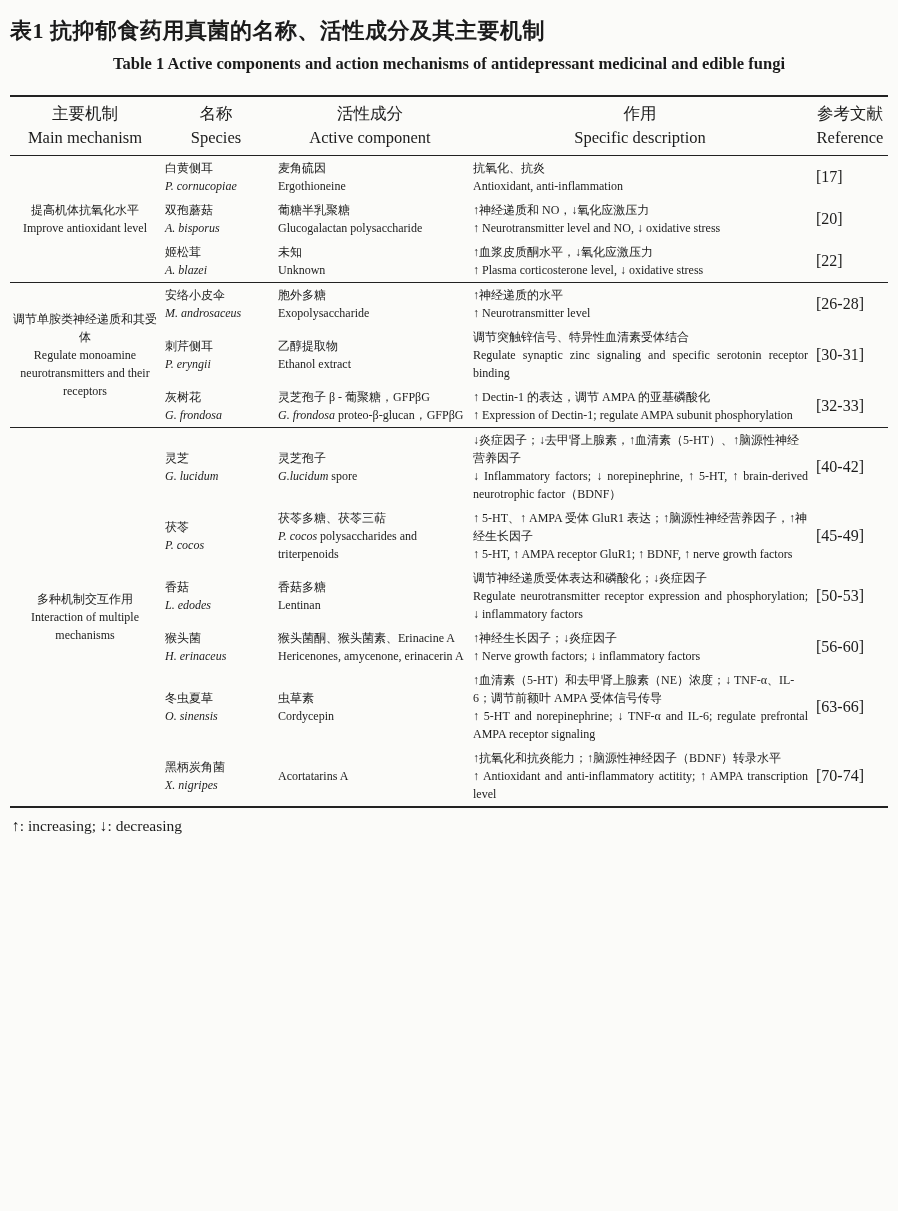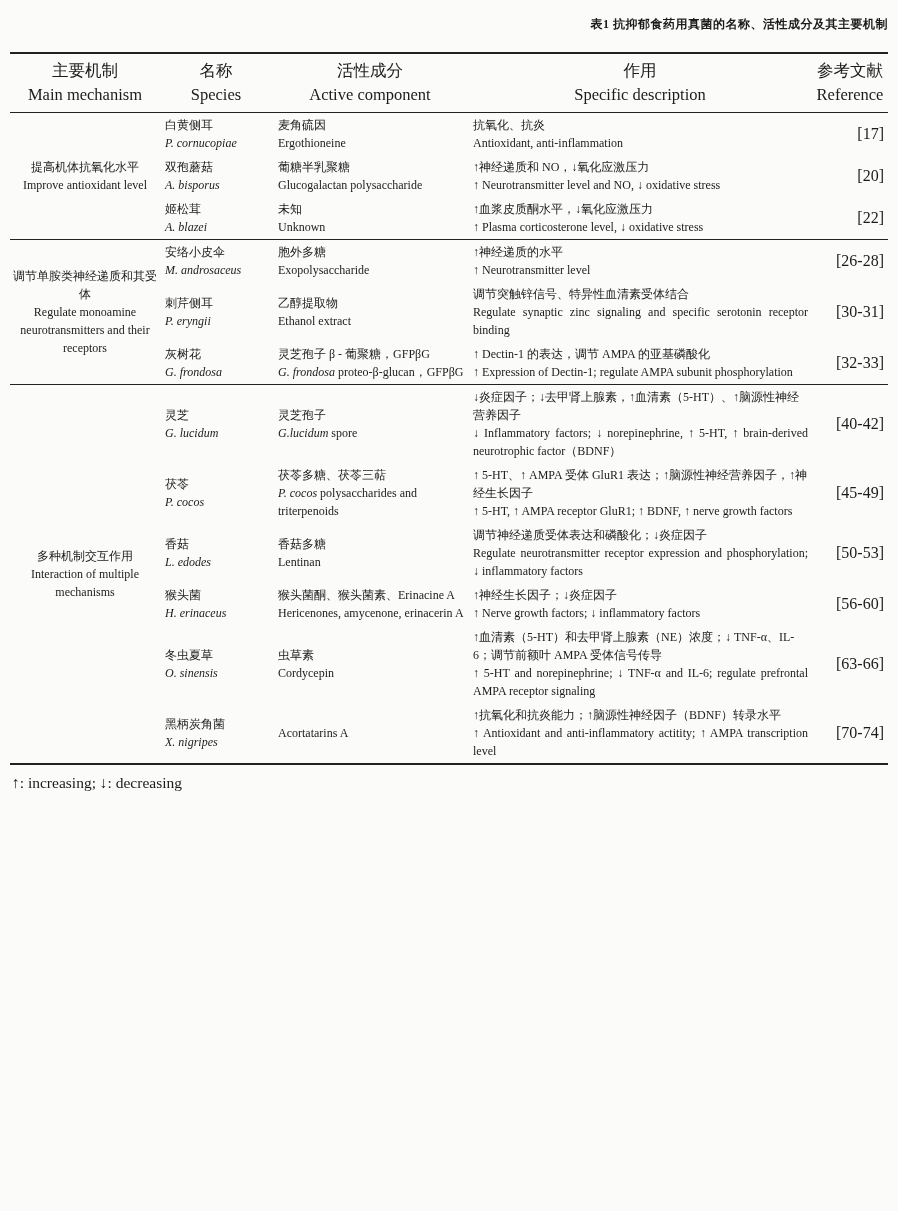--- a/index.html
+++ b/index.html
@@ -10,23 +10,23 @@
     overflow: hidden;
     background: #fbfbf9;
     color: #1b1b1b;
     font-family: "Liberation Serif", "DejaVu Serif", serif;
   }
   .page {
     padding: 16px 10px 0 10px;
     box-sizing: border-box;
   }
   .title-zh {
-    text-align: right;
+    text-align: left;
     font-weight: bold;
-    font-size: 12px;
+    font-size: 22px;
     line-height: 1.35;
     letter-spacing: 0.5px;
   }
   .title-en {
     text-align: center;
     font-weight: bold;
     font-size: 16.5px;
     line-height: 1.35;
     margin-top: 7px;
   }
@@ -60,36 +60,37 @@
   }
   td.mech {
     text-align: center;
     border-bottom: 1.5px solid #222;
     padding: 3px 1px;
   }
   tr.sec-end td { border-bottom: 1.5px solid #222; }
   td.species { padding-left: 5px; }
   td.comp { padding-left: 6px; }
   td.desc { padding-left: 5px; padding-right: 4px; }
-  td.ref { text-align: right; font-size: 16px; }
+  td.ref { text-align: left; font-size: 16px; }
   .la { font-style: italic; }
   .desc-en { text-align: justify; }
   .comp-line:empty, .desc-line:empty, .cell-line:empty { display: none; }
   .footnote {
     margin-top: 7px;
     font-size: 15.5px;
     line-height: 1.45;
     padding-left: 2px;
   }
 </style>
 </head>
 <body>
 
 <div class="page">
   <div class="title-zh">表1 抗抑郁食药用真菌的名称、活性成分及其主要机制</div>
+  <div class="title-en">Table 1  Active components and action mechanisms of antidepressant medicinal and edible fungi</div>
 
   <table class="main">
     <colgroup>
       <col class="c1">
         <col class="c2">
         <col class="c3">
         <col class="c4">
         <col class="c5">
     </colgroup>
     <thead>

